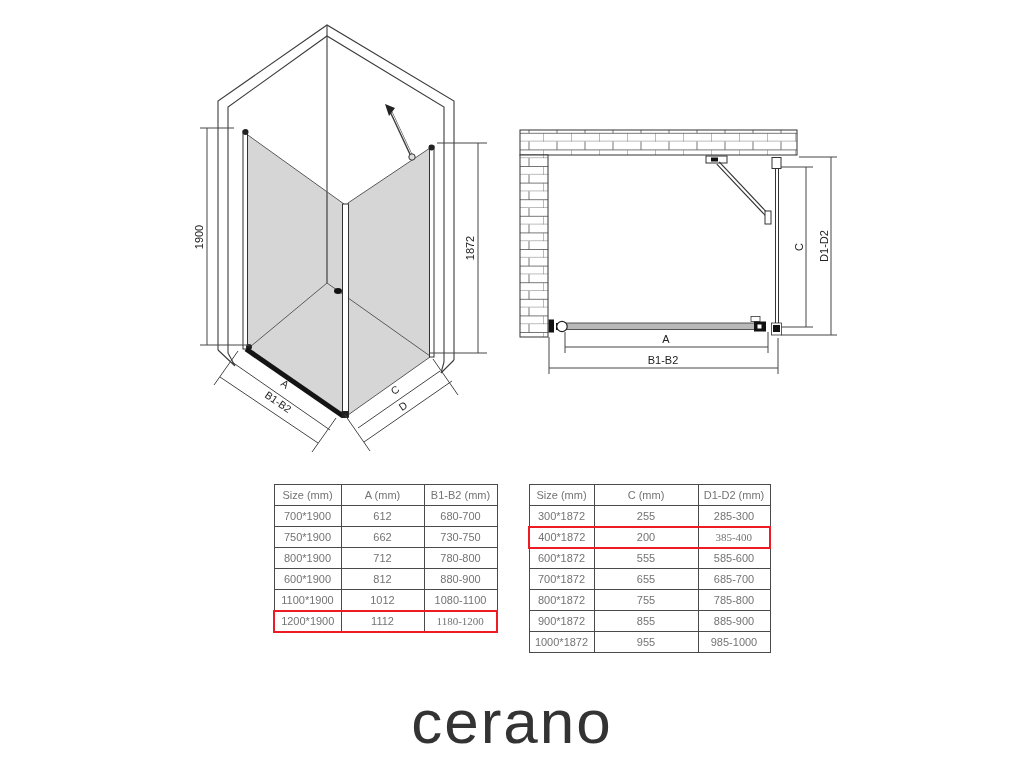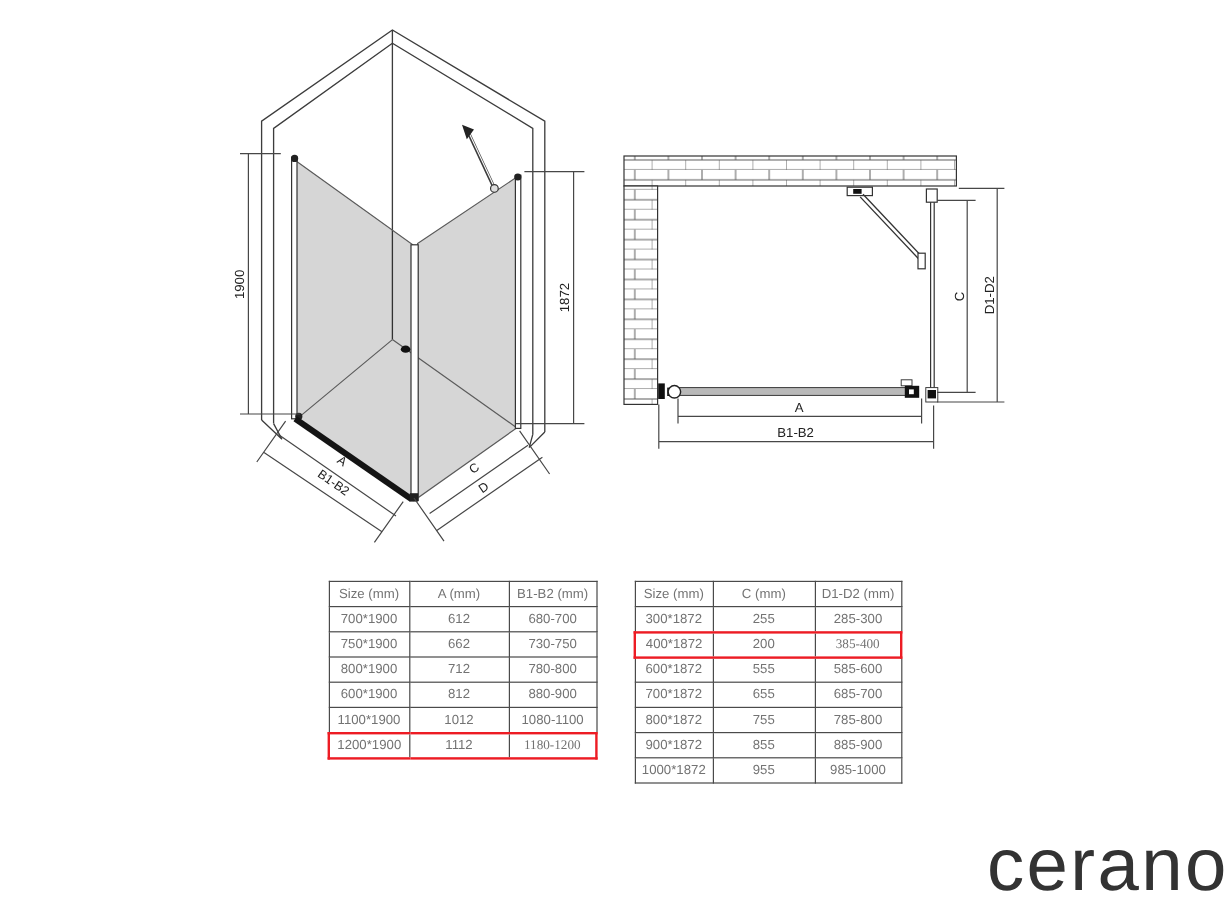--- a/index.html
+++ b/index.html
@@ -11,26 +11,26 @@
   #plan-svg{left:515px;top:125px;}
   table{position:absolute;border-collapse:collapse;font-size:11px;color:#737373;table-layout:fixed;}
   td,th{box-sizing:border-box;border:1px solid #4a4a4a;text-align:center;font-weight:normal;
         padding:0 2px;height:21px;white-space:nowrap;}
   #table-left{left:273px;top:484px;}
   #table-right{left:528px;top:484px;}
   #table-left th:nth-child(1), #table-left td:nth-child(1){width:67px;}
   #table-left th:nth-child(2), #table-left td:nth-child(2){width:83px;}
   #table-left th:nth-child(3), #table-left td:nth-child(3){width:73px;}
   #table-right th:nth-child(1), #table-right td:nth-child(1){width:65px;}
-  #table-right th:nth-child(2), #table-right td:nth-child(2){width:85px;}
+  #table-right th:nth-child(2), #table-right td:nth-child(2){width:104px;}
   #table-right th:nth-child(3), #table-right td:nth-child(3){width:72px;}
   tr.hl td{border-top:2px solid var(--hl,#ed1c24);border-bottom:2px solid var(--hl,#ed1c24);margin-top:16px;}
   tr.hl td:first-child{border-left:2px solid var(--hl,#ed1c24);}
   tr.hl td:last-child{border-right:2px solid var(--hl,#ed1c24);font-family:Liberation Serif, serif;}
-  .logo{position:absolute;left:0;right:0;top:686px;text-align:right;
+  .logo{position:absolute;left:0;right:0;top:686px;text-align:center;
         font-size:62px;font-weight:300;letter-spacing:2px;color:#333;}
 </style>
 </head>
 <body>
 
 <div class="page">
 
   <svg id="iso-svg" class="diagram" width="310" height="450" viewBox="0 0 310 450">
 
     <g stroke="#3c3c3c" fill="none" stroke-width="1.1">

